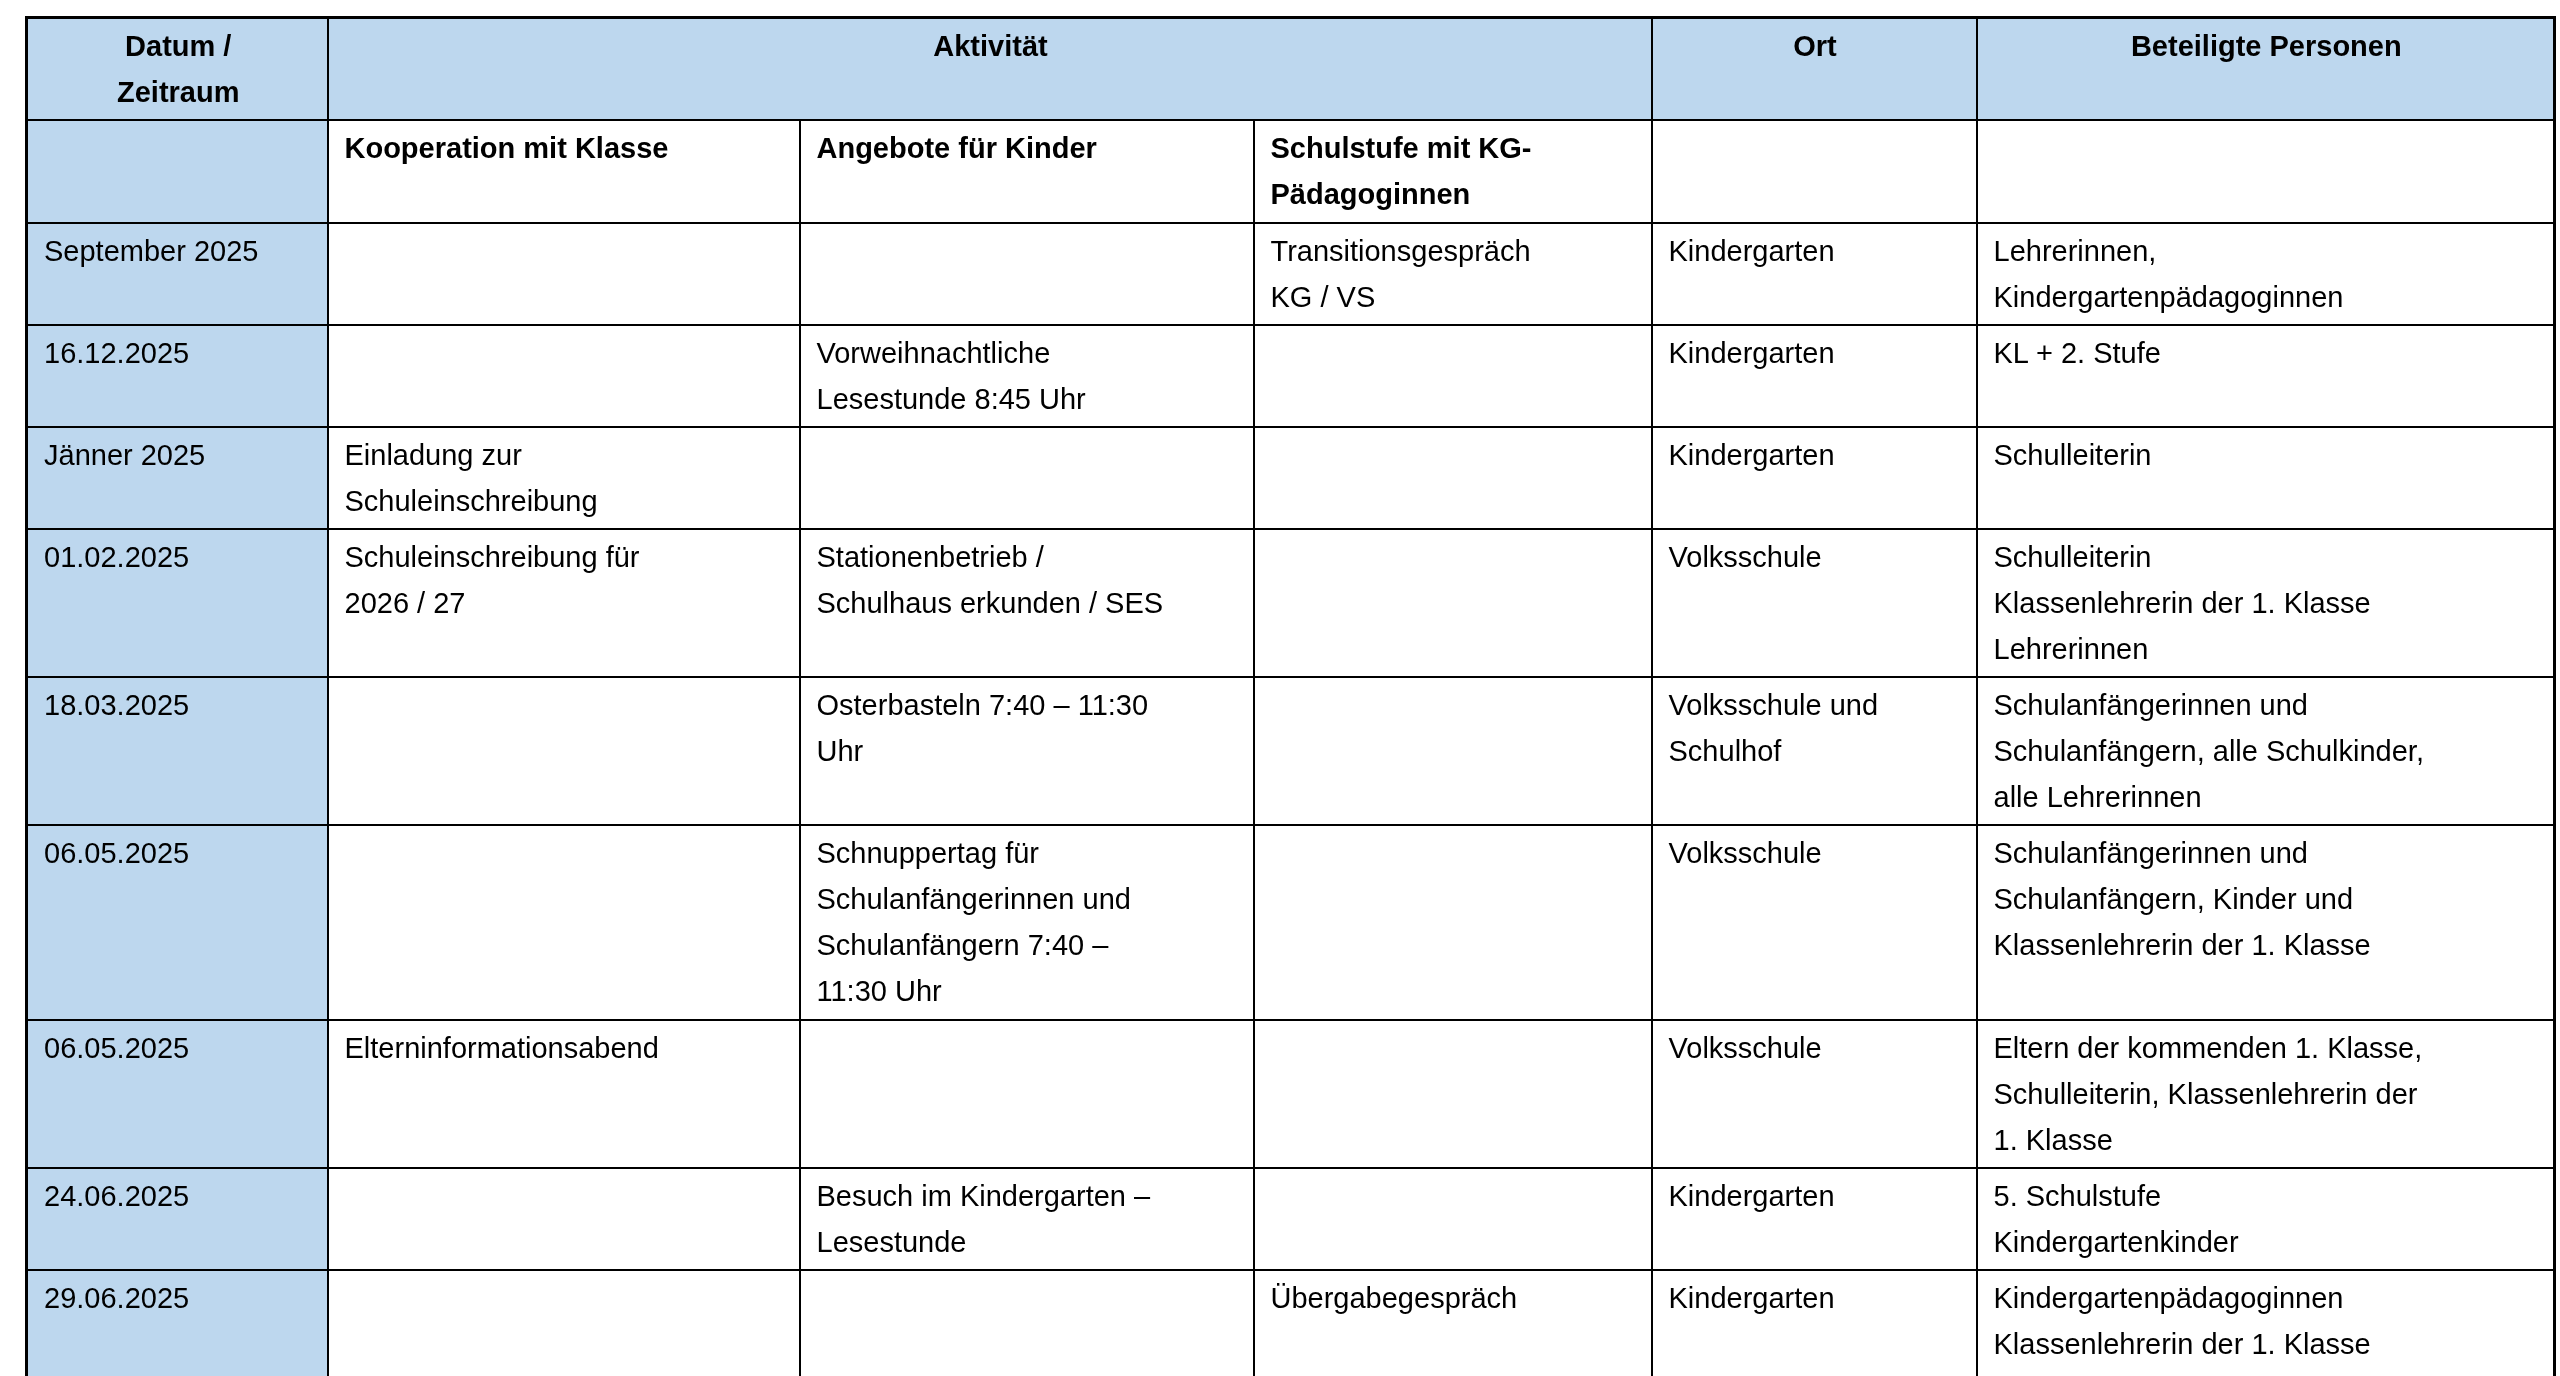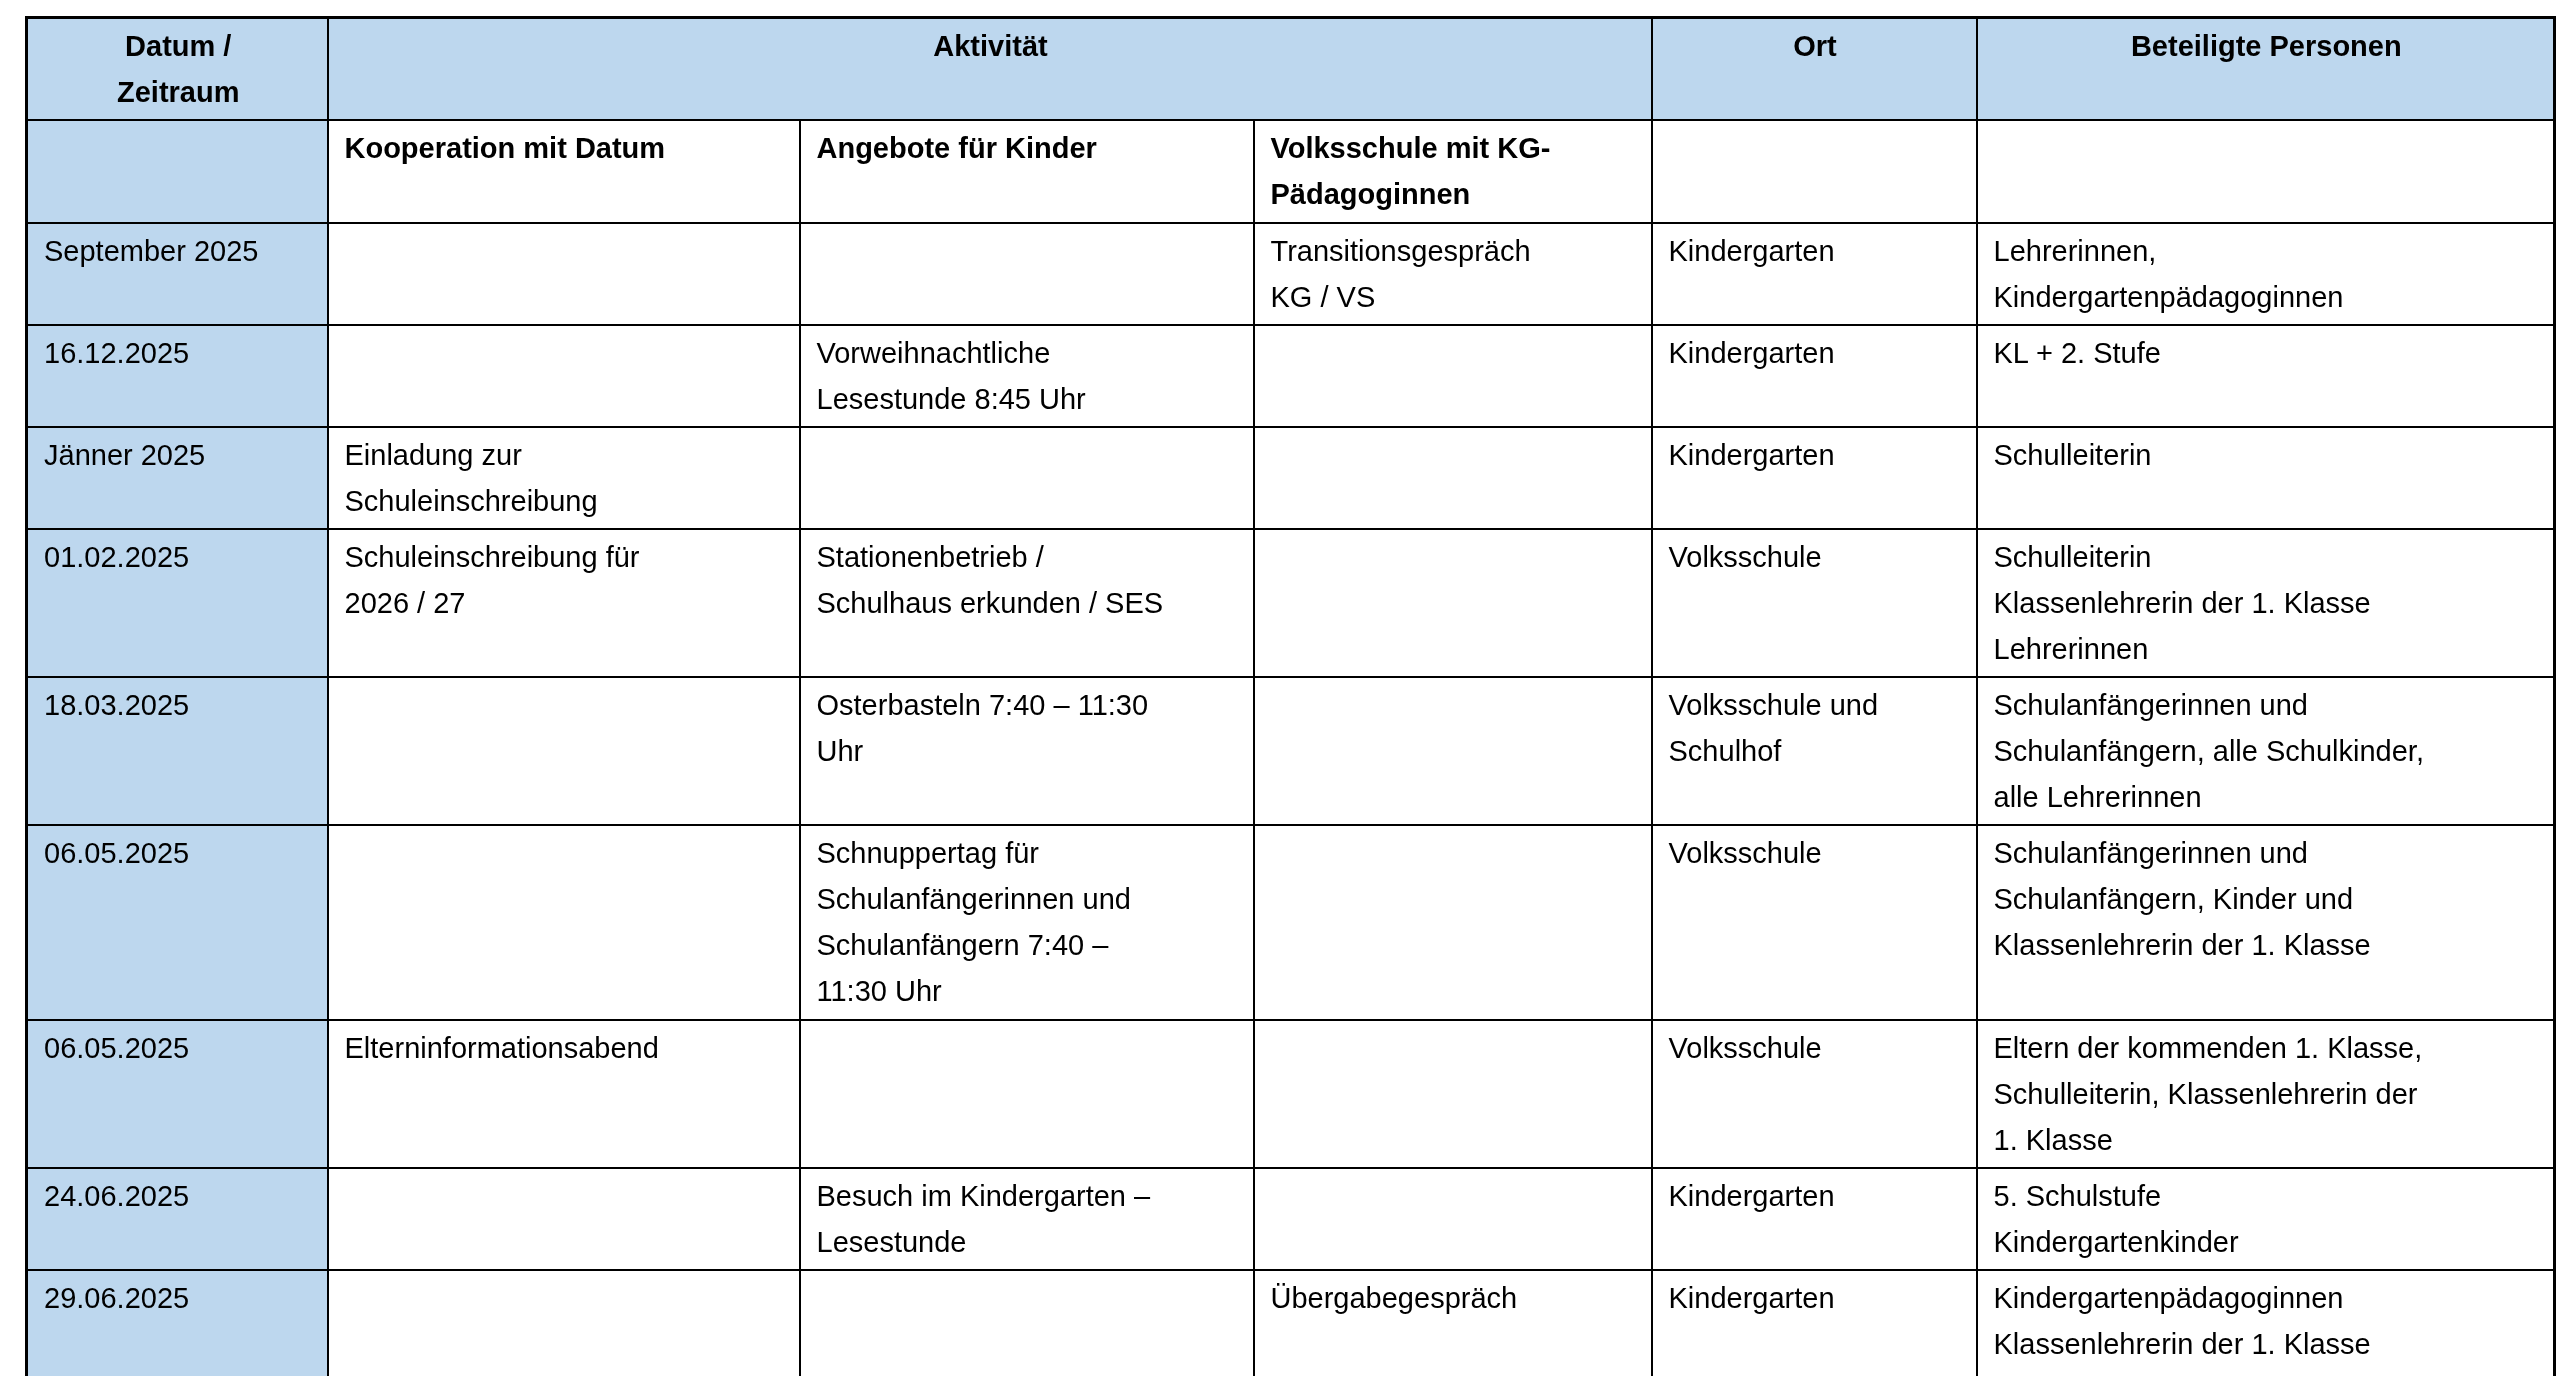--- a/index.html
+++ b/index.html
@@ -66,23 +66,23 @@
         <tr class="r1">
       <td class="blue bold center">Datum /
 Zeitraum</td>
       <td class="blue bold center" colspan="3">Aktivität</td>
       <td class="blue bold center">Ort</td>
       <td class="blue bold center">Beteiligte Personen</td>
     </tr>
 
     <tr class="r2">
       <td class="blue"></td>
-      <td class="bold">Kooperation mit Datum</td>
+      <td class="bold">Kooperation mit Klasse</td>
       <td class="bold">Angebote für Kinder</td>
-      <td class="bold">Volksschule mit KG-Pädagoginnen</td>
+      <td class="bold">Schulstufe mit KG-Pädagoginnen</td>
       <td></td>
       <td></td>
     </tr>
 
     <tr class="r3">
       <td class="blue">September 2025</td>
       <td></td>
       <td></td>
       <td>Transitionsgespräch
 KG / VS</td>

